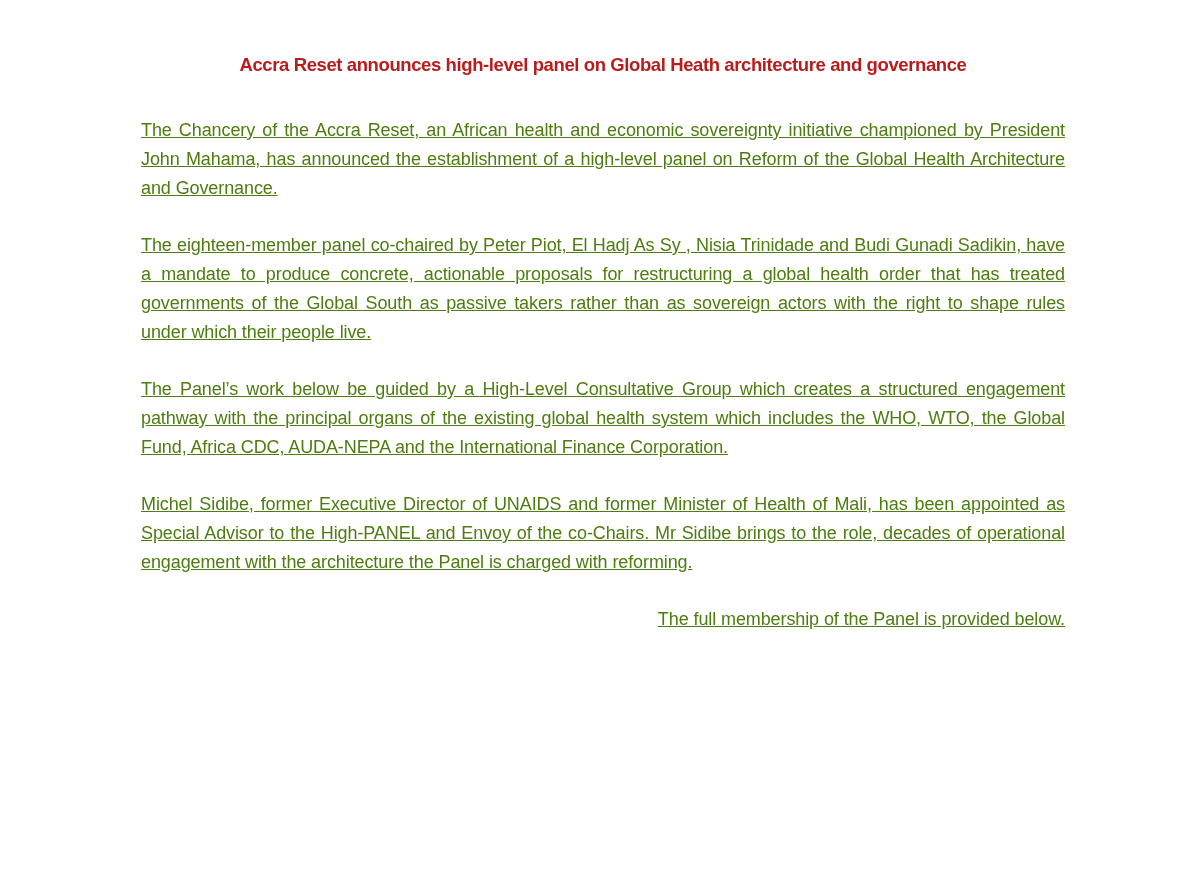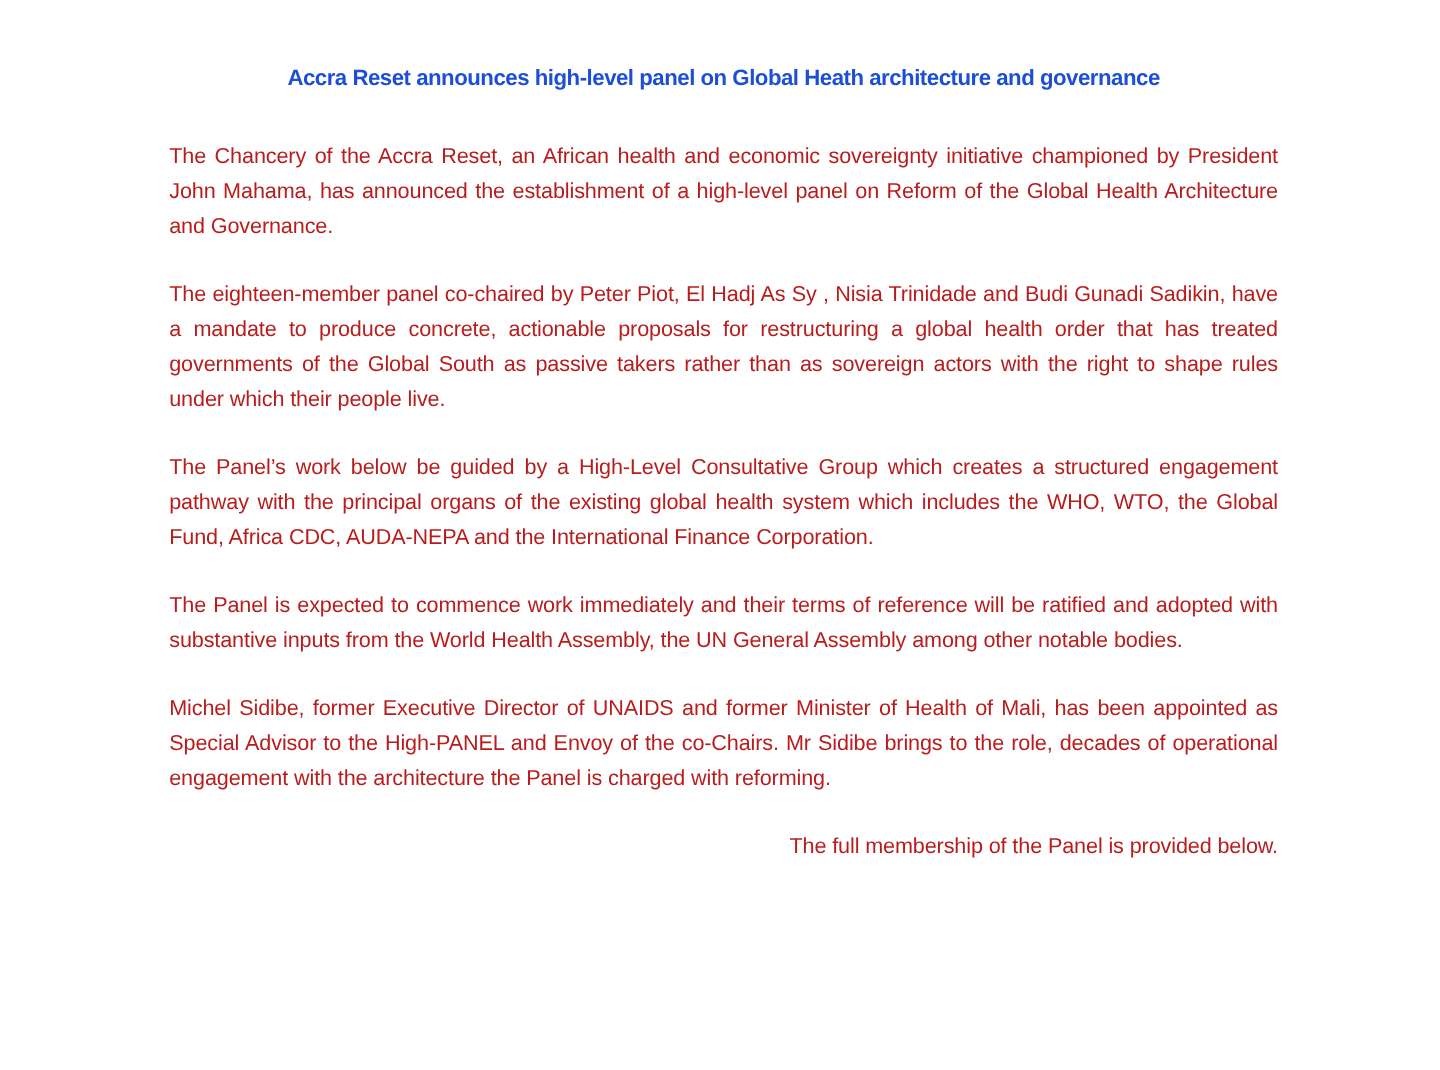--- a/index.html
+++ b/index.html
@@ -12,39 +12,39 @@
     }
     .doc {
       position: absolute;
       left: 141px;
       top: 52px;
       width: 924px;
     }
     .title {
       text-align: center;
       font-size: 18.5px;
-      color: #1d4ed8;
+      color: #b91c1c;
       margin: 0 0 38px 0;
       line-height: 26px;
       letter-spacing: -0.4px;
     }
     .para {
       font-size: 18px;
-      color: #b91c1c;
+      color: #4d7c0f;
       line-height: 29px;
       text-align: justify;
       margin: 0 0 28px 0;
       letter-spacing: -0.1px;
+      text-decoration: underline;
     }
     .para.last { text-align: right; }
   </style>
 </head>
 <body>
 
 <div class="doc">
   <h1 class="title">Accra Reset announces high-level panel on Global Heath architecture and governance</h1>
   <p class="para">The Chancery of the Accra Reset, an African health and economic sovereignty initiative championed by President John Mahama, has announced the establishment of a high-level panel on Reform of the Global Health Architecture and Governance.</p>
   <p class="para">The eighteen-member panel co-chaired by Peter Piot, El Hadj As Sy , Nisia Trinidade and Budi Gunadi Sadikin, have a mandate to produce concrete, actionable proposals for restructuring a global health order that has treated governments of the Global South as passive takers rather than as sovereign actors with the right to shape rules under which their people live.</p>
   <p class="para">The Panel’s work below be guided by a High-Level Consultative Group which creates a structured engagement pathway with the principal organs of the existing global health system which includes the WHO, WTO, the Global Fund, Africa CDC, AUDA-NEPA and the International Finance Corporation.</p>
-  <p class="para">The Panel is expected to commence work immediately and their terms of reference will be ratified and adopted with substantive inputs from the World Health Assembly, the UN General Assembly among other notable bodies.</p>
   <p class="para">Michel Sidibe, former Executive Director of UNAIDS and former Minister of Health of Mali, has been appointed as Special Advisor to the High-PANEL and Envoy of the co-Chairs. Mr Sidibe brings to the role, decades of operational engagement with the architecture the Panel is charged with reforming.</p>
   <p class="para last">The full membership of the Panel is provided below.</p>
 </div>
 
 </body></html>

